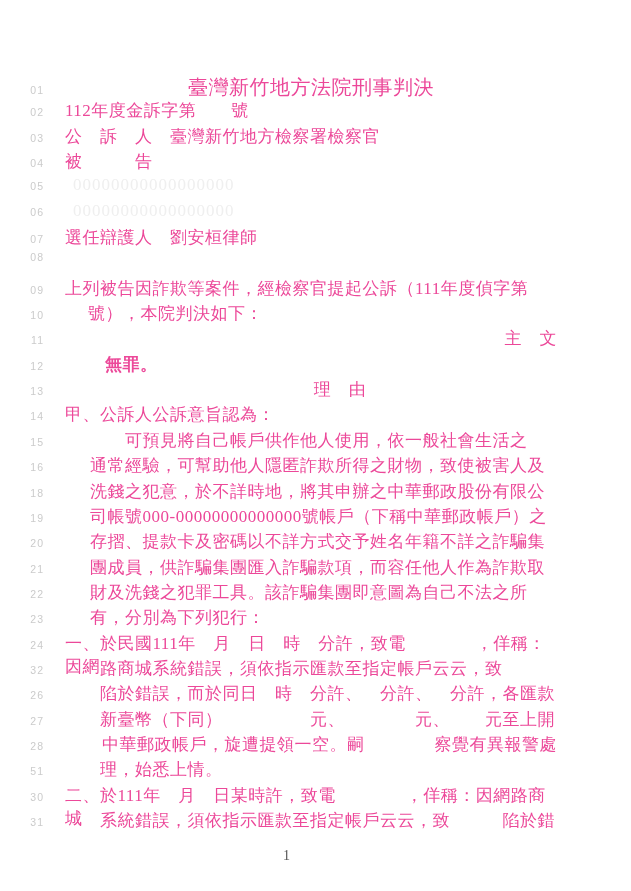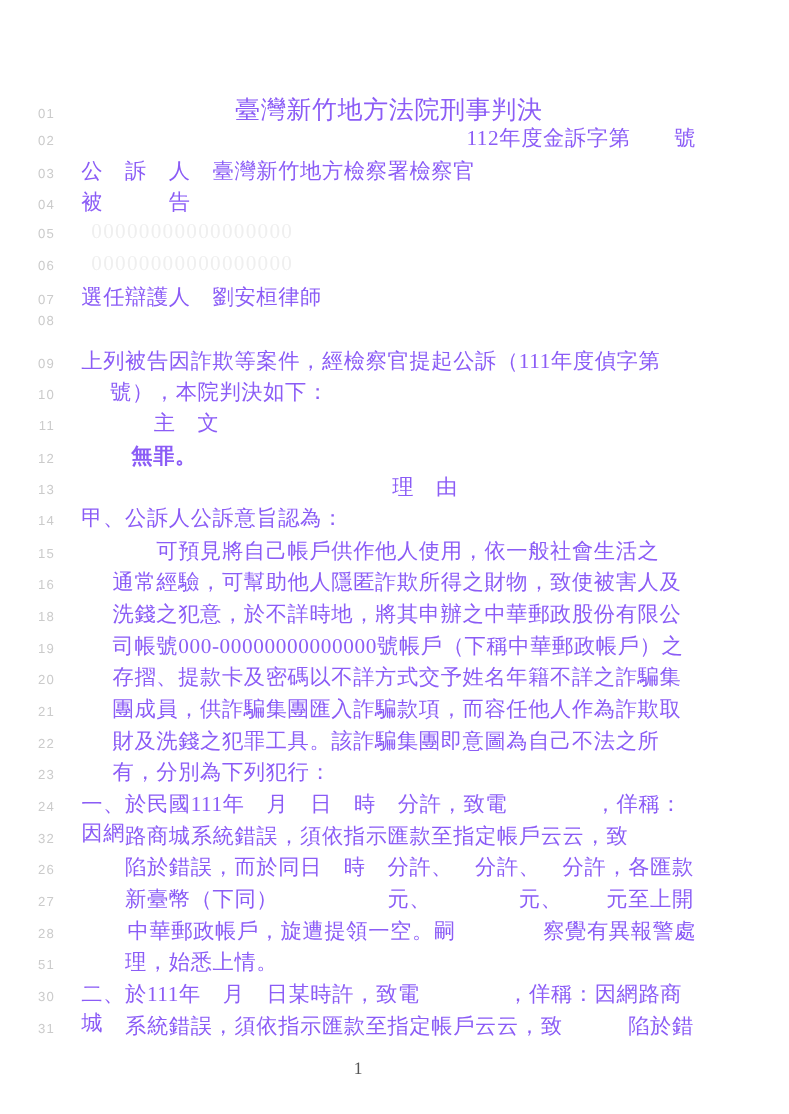--- a/index.html
+++ b/index.html
@@ -39,31 +39,31 @@
     font-size: 10.5px;
     letter-spacing: 1px;
     color: #cbcbcb;
   }
   .text {
     flex: 1 1 auto;
     margin-left: 21px;
     margin-right: 57px;
     font-size: 17px;
     letter-spacing: 0.5px;
-    color: #8b5cf6;
+    color: #ec4899;
     white-space: pre-wrap;
     overflow: hidden;
   }
   .line.title .text {
     font-size: 20px;
     text-align: center;
     letter-spacing: 0.5px;
   }
   .line.align-right .text {
-    text-align: right;
+    text-align: left;
   }
   .line.redacted .text {
     color: #efefef;
     padding-left: 8px;
     font-size: 17px;
     letter-spacing: 1px;
   }
   .footer-pagenum {
     position: absolute;
     left: 283px;
@@ -81,21 +81,21 @@
       <div class="line title"><span class="num">01</span><span class="text">臺灣新竹地方法院刑事判決</span></div>
       <div class="line align-right"><span class="num">02</span><span class="text">112年度金訴字第　　號</span></div>
       <div class="line"><span class="num">03</span><span class="text">公　訴　人　臺灣新竹地方檢察署檢察官</span></div>
       <div class="line"><span class="num">04</span><span class="text">被　　　告</span></div>
       <div class="line redacted"><span class="num">05</span><span class="text">00000000000000000</span></div>
       <div class="line redacted"><span class="num">06</span><span class="text">00000000000000000</span></div>
       <div class="line"><span class="num">07</span><span class="text">選任辯護人　劉安桓律師</span></div>
       <div class="line"><span class="num">08</span><span class="text"></span></div>
       <div class="line"><span class="num">09</span><span class="text">上列被告因詐欺等案件，經檢察官提起公訴（111年度偵字第</span></div>
       <div class="line"><span class="num">10</span><span class="text" style="padding-left: 23px;">號），本院判決如下：</span></div>
-      <div class="line"><span class="num">11</span><span class="text" style="padding-left: 58px;">主　文</span></div>
+      <div class="line"><span class="num">11</span><span class="text" style="padding-left: 58px; text-align: right;">主　文</span></div>
       <div class="line"><span class="num">12</span><span class="text" style="padding-left: 40px; font-weight: bold;">無罪。</span></div>
       <div class="line"><span class="num">13</span><span class="text" style="padding-left: 58px; text-align: center;">理　由</span></div>
       <div class="line"><span class="num">14</span><span class="text">甲、公訴人公訴意旨認為：</span></div>
       <div class="line"><span class="num">15</span><span class="text" style="padding-left: 25px;">　　可預見將自己帳戶供作他人使用，依一般社會生活之</span></div>
       <div class="line"><span class="num">16</span><span class="text" style="padding-left: 25px;">通常經驗，可幫助他人隱匿詐欺所得之財物，致使被害人及</span></div>
       <div class="line"><span class="num">18</span><span class="text" style="padding-left: 25px;">洗錢之犯意，於不詳時地，將其申辦之中華郵政股份有限公</span></div>
       <div class="line"><span class="num">19</span><span class="text" style="padding-left: 25px;">司帳號000-00000000000000號帳戶（下稱中華郵政帳戶）之</span></div>
       <div class="line"><span class="num">20</span><span class="text" style="padding-left: 25px;">存摺、提款卡及密碼以不詳方式交予姓名年籍不詳之詐騙集</span></div>
       <div class="line"><span class="num">21</span><span class="text" style="padding-left: 25px;">團成員，供詐騙集團匯入詐騙款項，而容任他人作為詐欺取</span></div>
       <div class="line"><span class="num">22</span><span class="text" style="padding-left: 25px;">財及洗錢之犯罪工具。該詐騙集團即意圖為自己不法之所</span></div>

